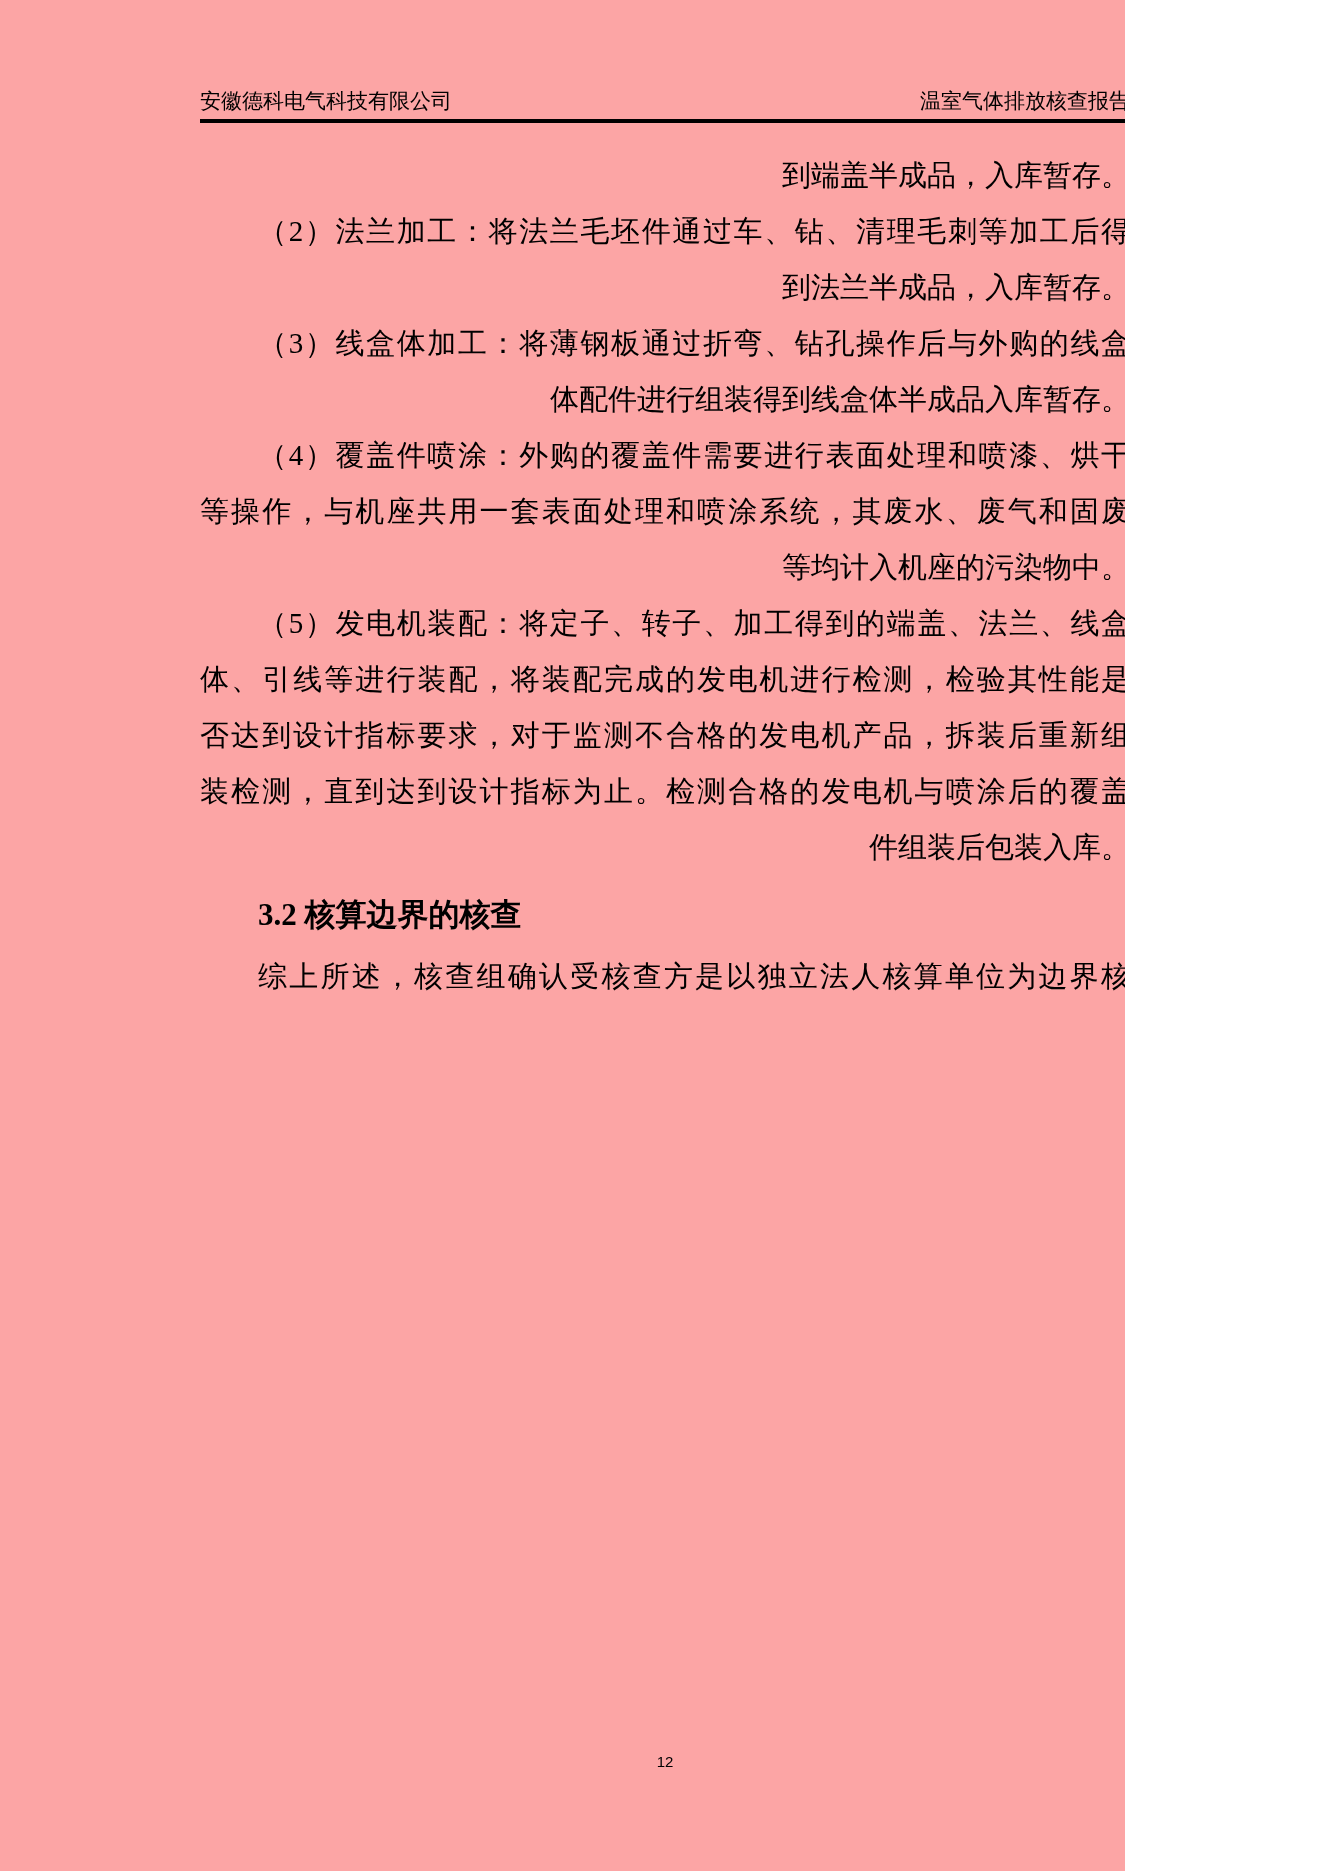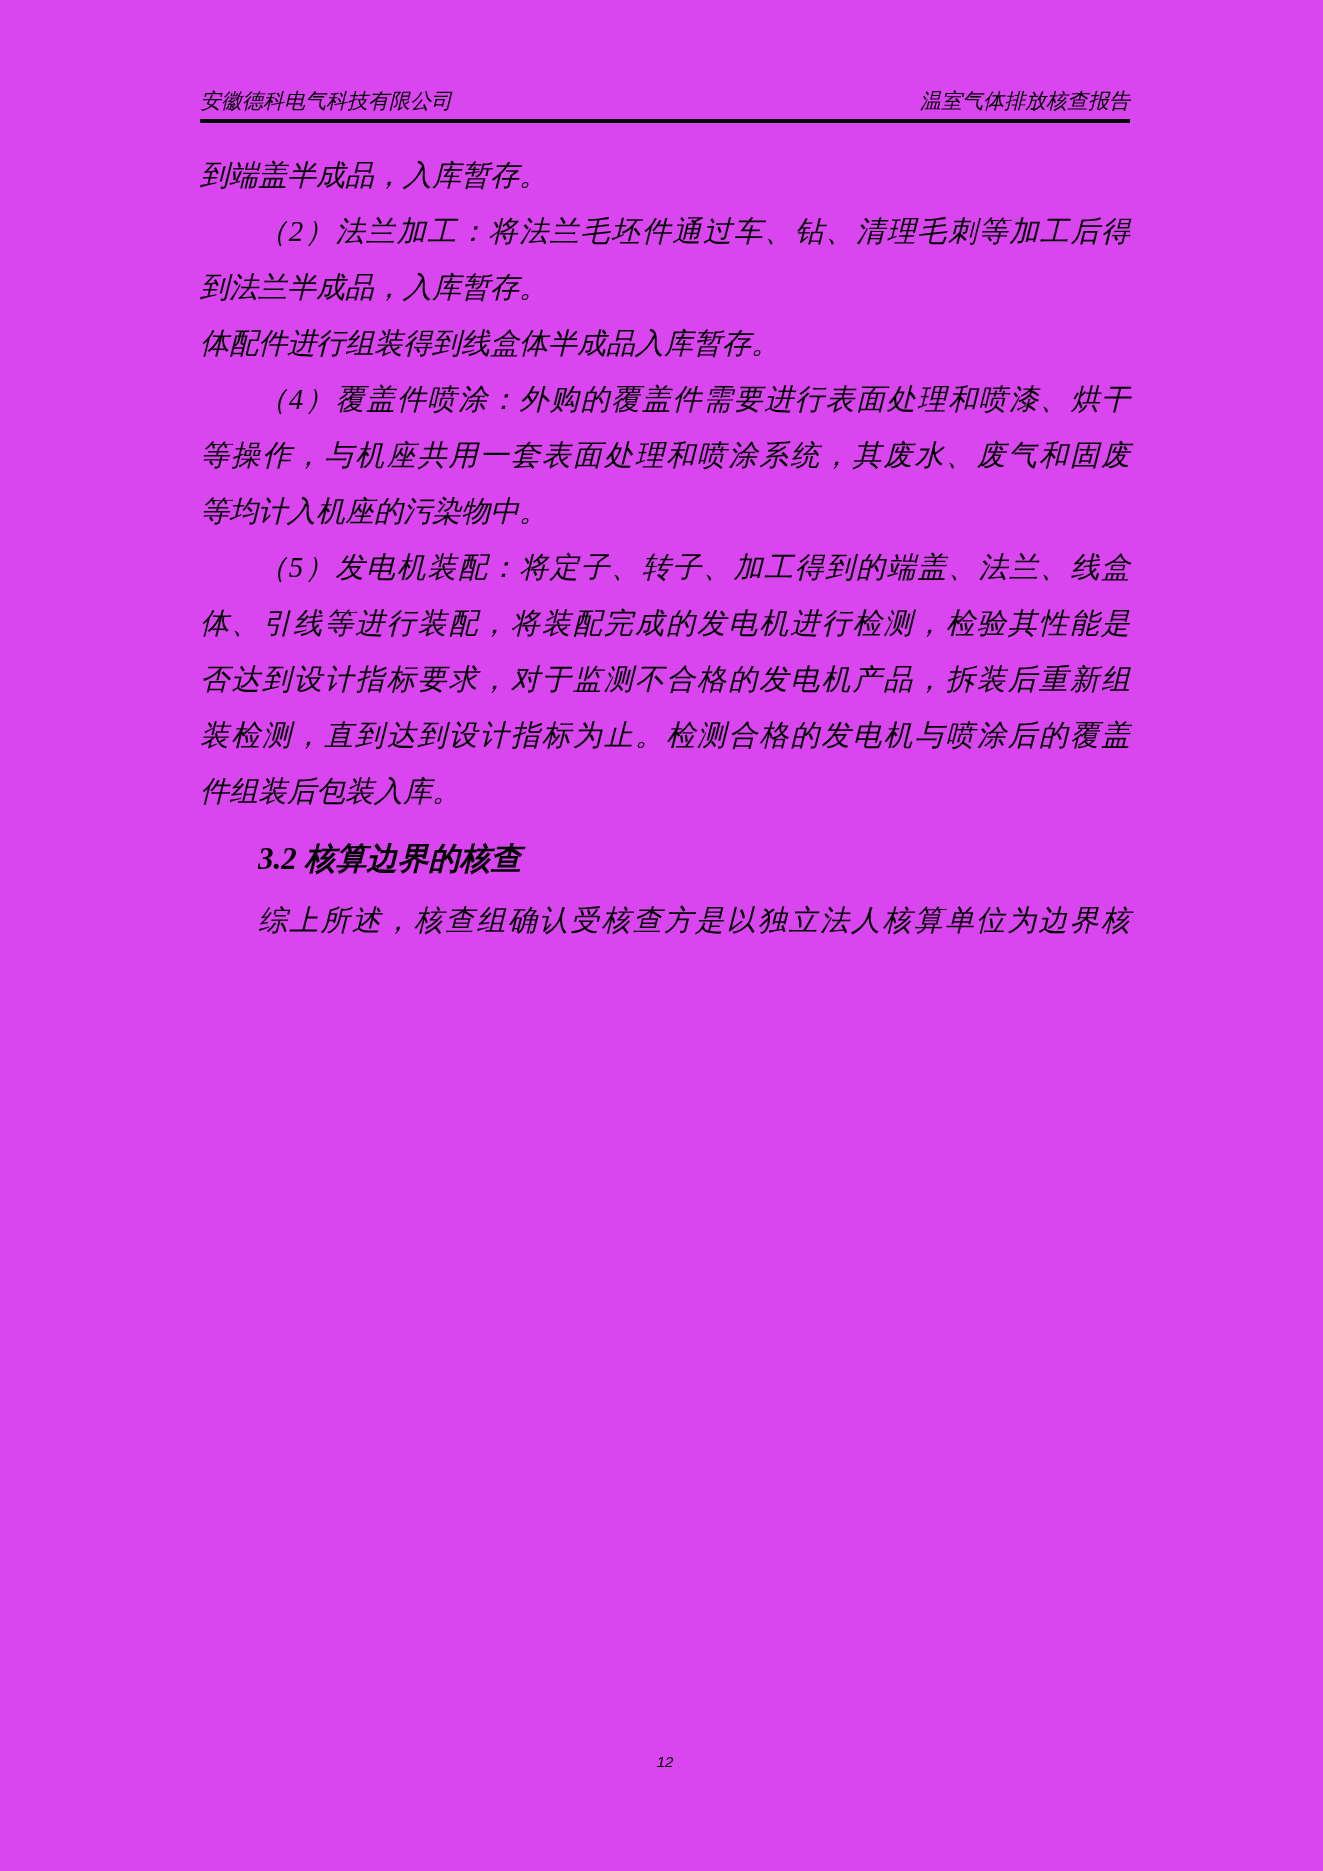--- a/index.html
+++ b/index.html
@@ -2,27 +2,26 @@
 <html><head>
 <meta charset="utf-8">
 <style>
   html, body {
     margin: 0;
     padding: 0;
     background: #ffffff;
   }
   .page {
     position: relative;
-    width: 1323px;
+    width: 1125px;
     height: 1871px;
-    background: #d946ef;
+    background: #fca5a5;
     color: #000000;
     font-family: "Liberation Serif", "DejaVu Serif", serif;
     overflow: hidden;
-    font-style: italic;
   }
   
   .header {
     position: absolute;
     left: 200px;
     top: 84px;
     width: 930px;
     height: 34px;
     display: flex;
     justify-content: space-between;
@@ -41,21 +40,21 @@
   
   .body-text {
     position: absolute;
     left: 200px;
     top: 147px;
     width: 930px;
     font-size: 29px;
   }
   .line {
     white-space: nowrap;
-    text-align: left;
+    text-align: right;
   }
   .line.fill {
     white-space: normal;
     text-align: justify;
     text-align-last: justify;
   }
   .line.indent {
     padding-left: 58px;
   }
   .block-0 .line { height: 56px; line-height: 56px; }
@@ -99,20 +98,21 @@
   <div class="body-text">
       <div class="para-group block-0">
         <div class="paragraph">
           <div class="line">到端盖半成品，入库暂存。</div>
         </div>
         <div class="paragraph">
           <div class="line indent fill">（2）法兰加工：将法兰毛坯件通过车、钻、清理毛刺等加工后得</div>
           <div class="line">到法兰半成品，入库暂存。</div>
         </div>
         <div class="paragraph">
+          <div class="line indent fill">（3）线盒体加工：将薄钢板通过折弯、钻孔操作后与外购的线盒</div>
           <div class="line">体配件进行组装得到线盒体半成品入库暂存。</div>
         </div>
         <div class="paragraph">
           <div class="line indent fill">（4）覆盖件喷涂：外购的覆盖件需要进行表面处理和喷漆、烘干</div>
           <div class="line fill">等操作，与机座共用一套表面处理和喷涂系统，其废水、废气和固废</div>
           <div class="line">等均计入机座的污染物中。</div>
         </div>
         <div class="paragraph">
           <div class="line indent fill">（5）发电机装配：将定子、转子、加工得到的端盖、法兰、线盒</div>
           <div class="line fill">体、引线等进行装配，将装配完成的发电机进行检测，检验其性能是</div>

